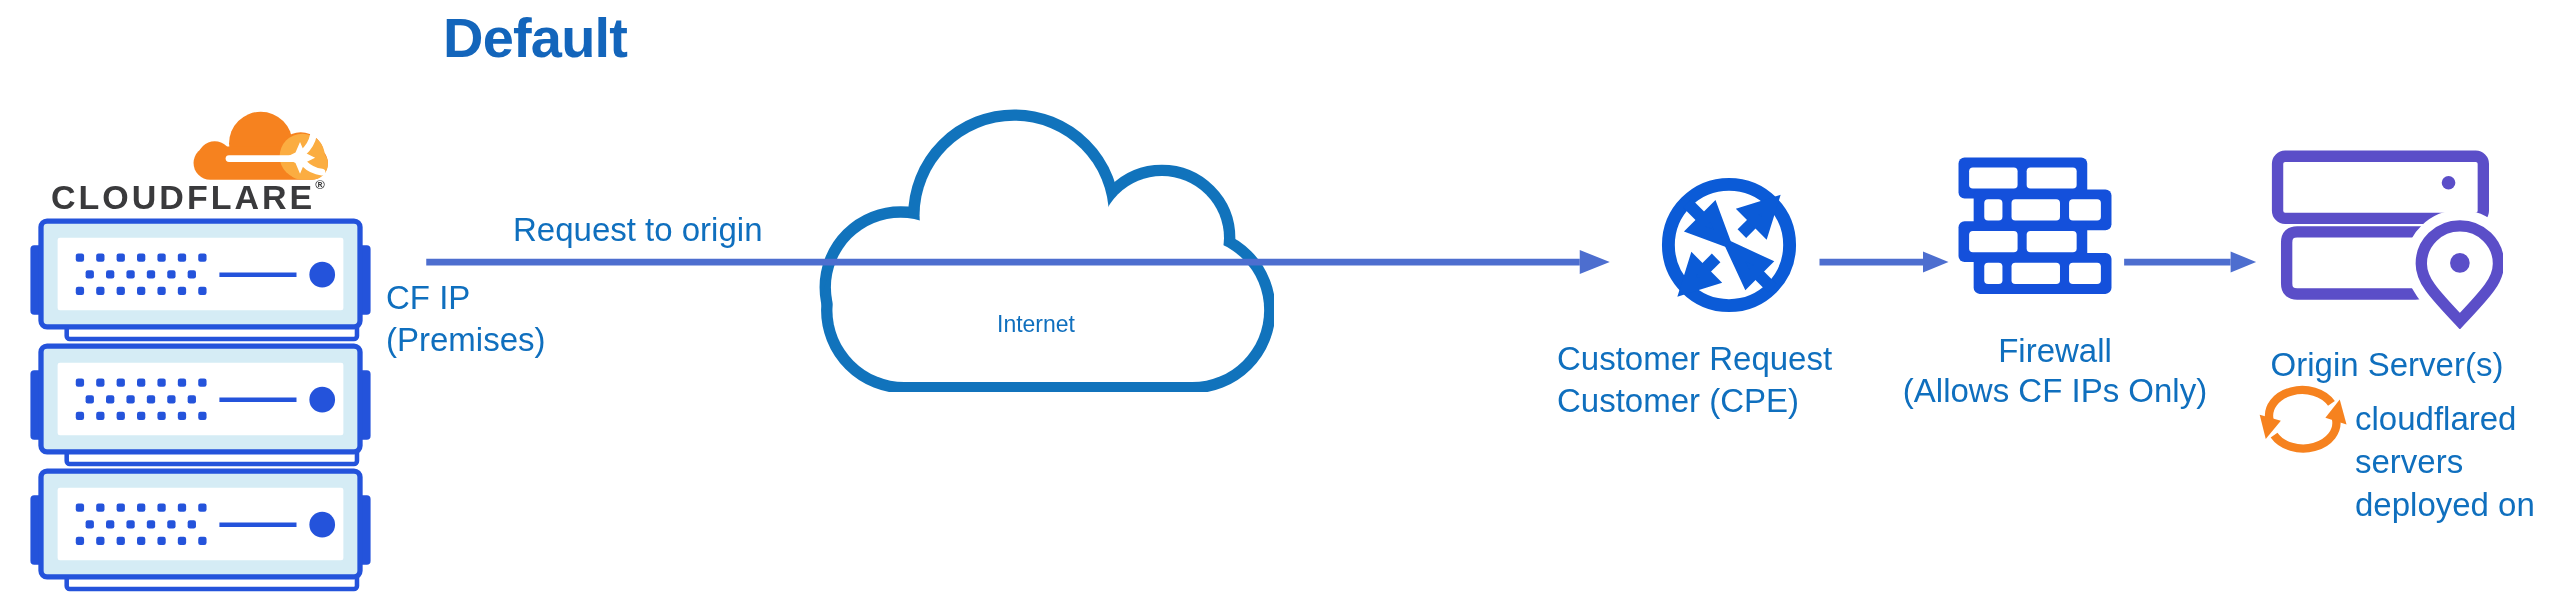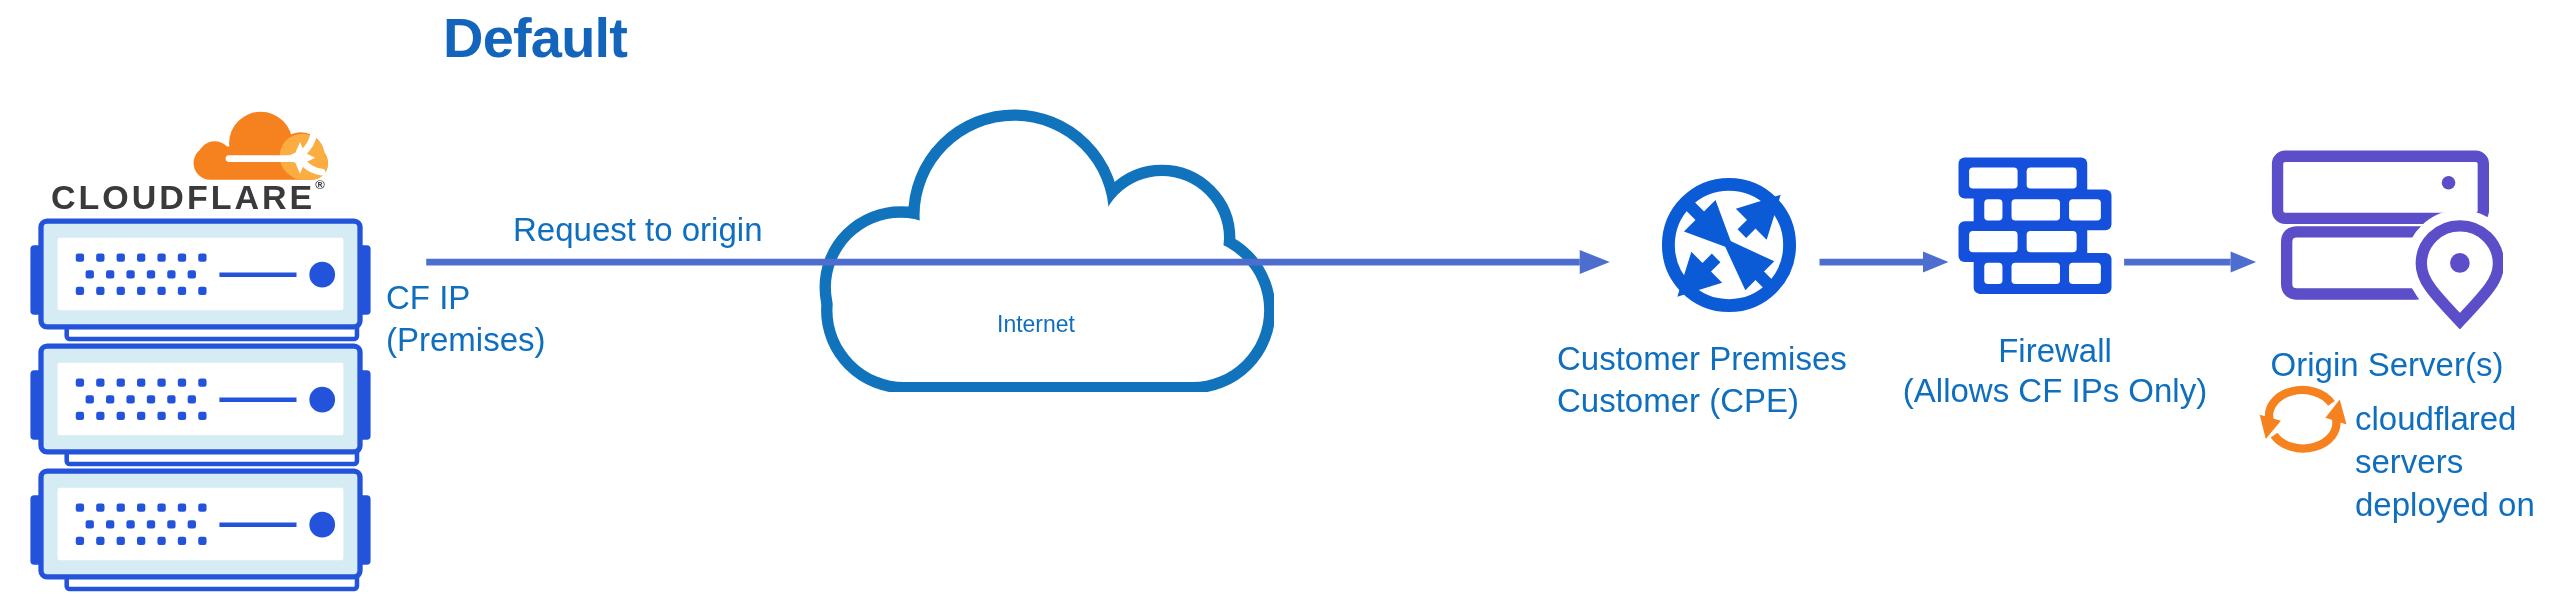--- a/index.html
+++ b/index.html
@@ -160,21 +160,21 @@
         <polygon points="92,92 78,54 54,78"></polygon>
       <line x1="116" y1="84" x2="134" y2="66"></line>
         <polygon points="155,45 145,77 123,55"></polygon>
       <line x1="82" y1="116" x2="64" y2="134"></line>
         <polygon points="43,155 75,145 53,123"></polygon>
       <line x1="156" y1="156" x2="136" y2="136"></line>
         <polygon points="104,104 145,123 123,145"></polygon>
     </g>
   </svg>
   <div class="abs label cpe-label">
-    <span>Customer Premises</span>
+    <span>Customer Request</span>
     <span>Customer (CPE)</span>
   </div>
 
   <svg class="abs" style="left:1816px;top:247px" width="136" height="30" viewBox="0 0 180 40">
     <line x1="4" y1="20" x2="142" y2="20" style="stroke:var(--arrow-blue);stroke-width:9"></line>
     <polygon points="142,6 176,20 142,34" style="fill:var(--arrow-blue)"></polygon>
   </svg>
 
   <svg class="abs" style="left:1957px;top:156px" width="156" height="144" viewBox="0 0 206 190">
     <g style="fill:var(--firewall-blue)">

